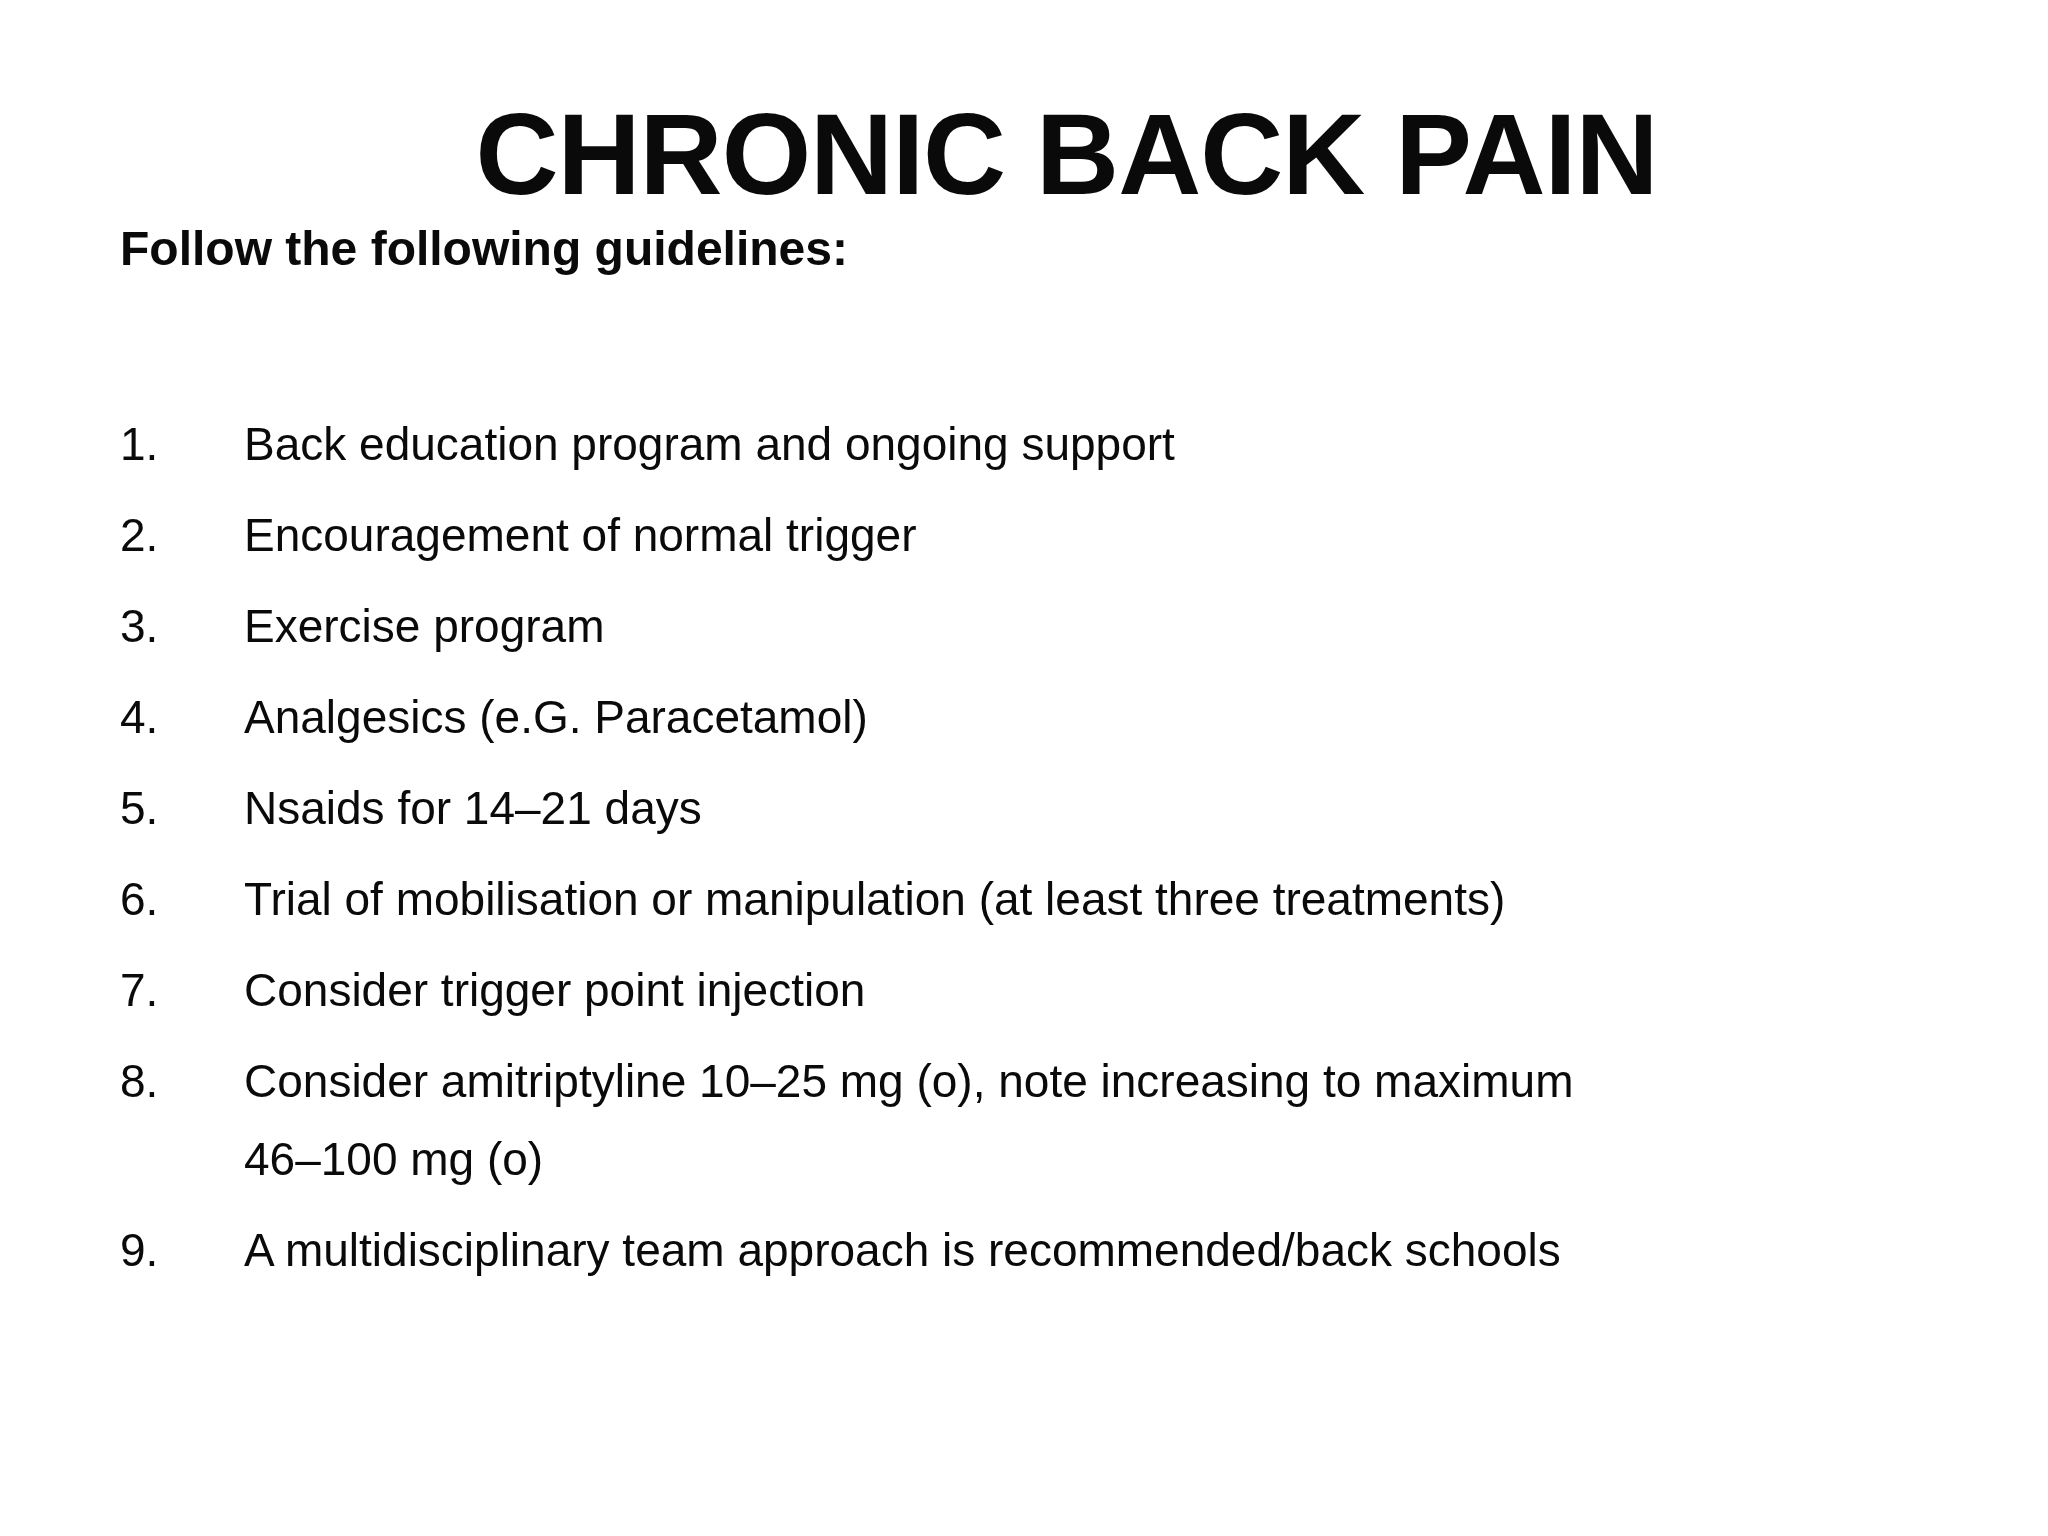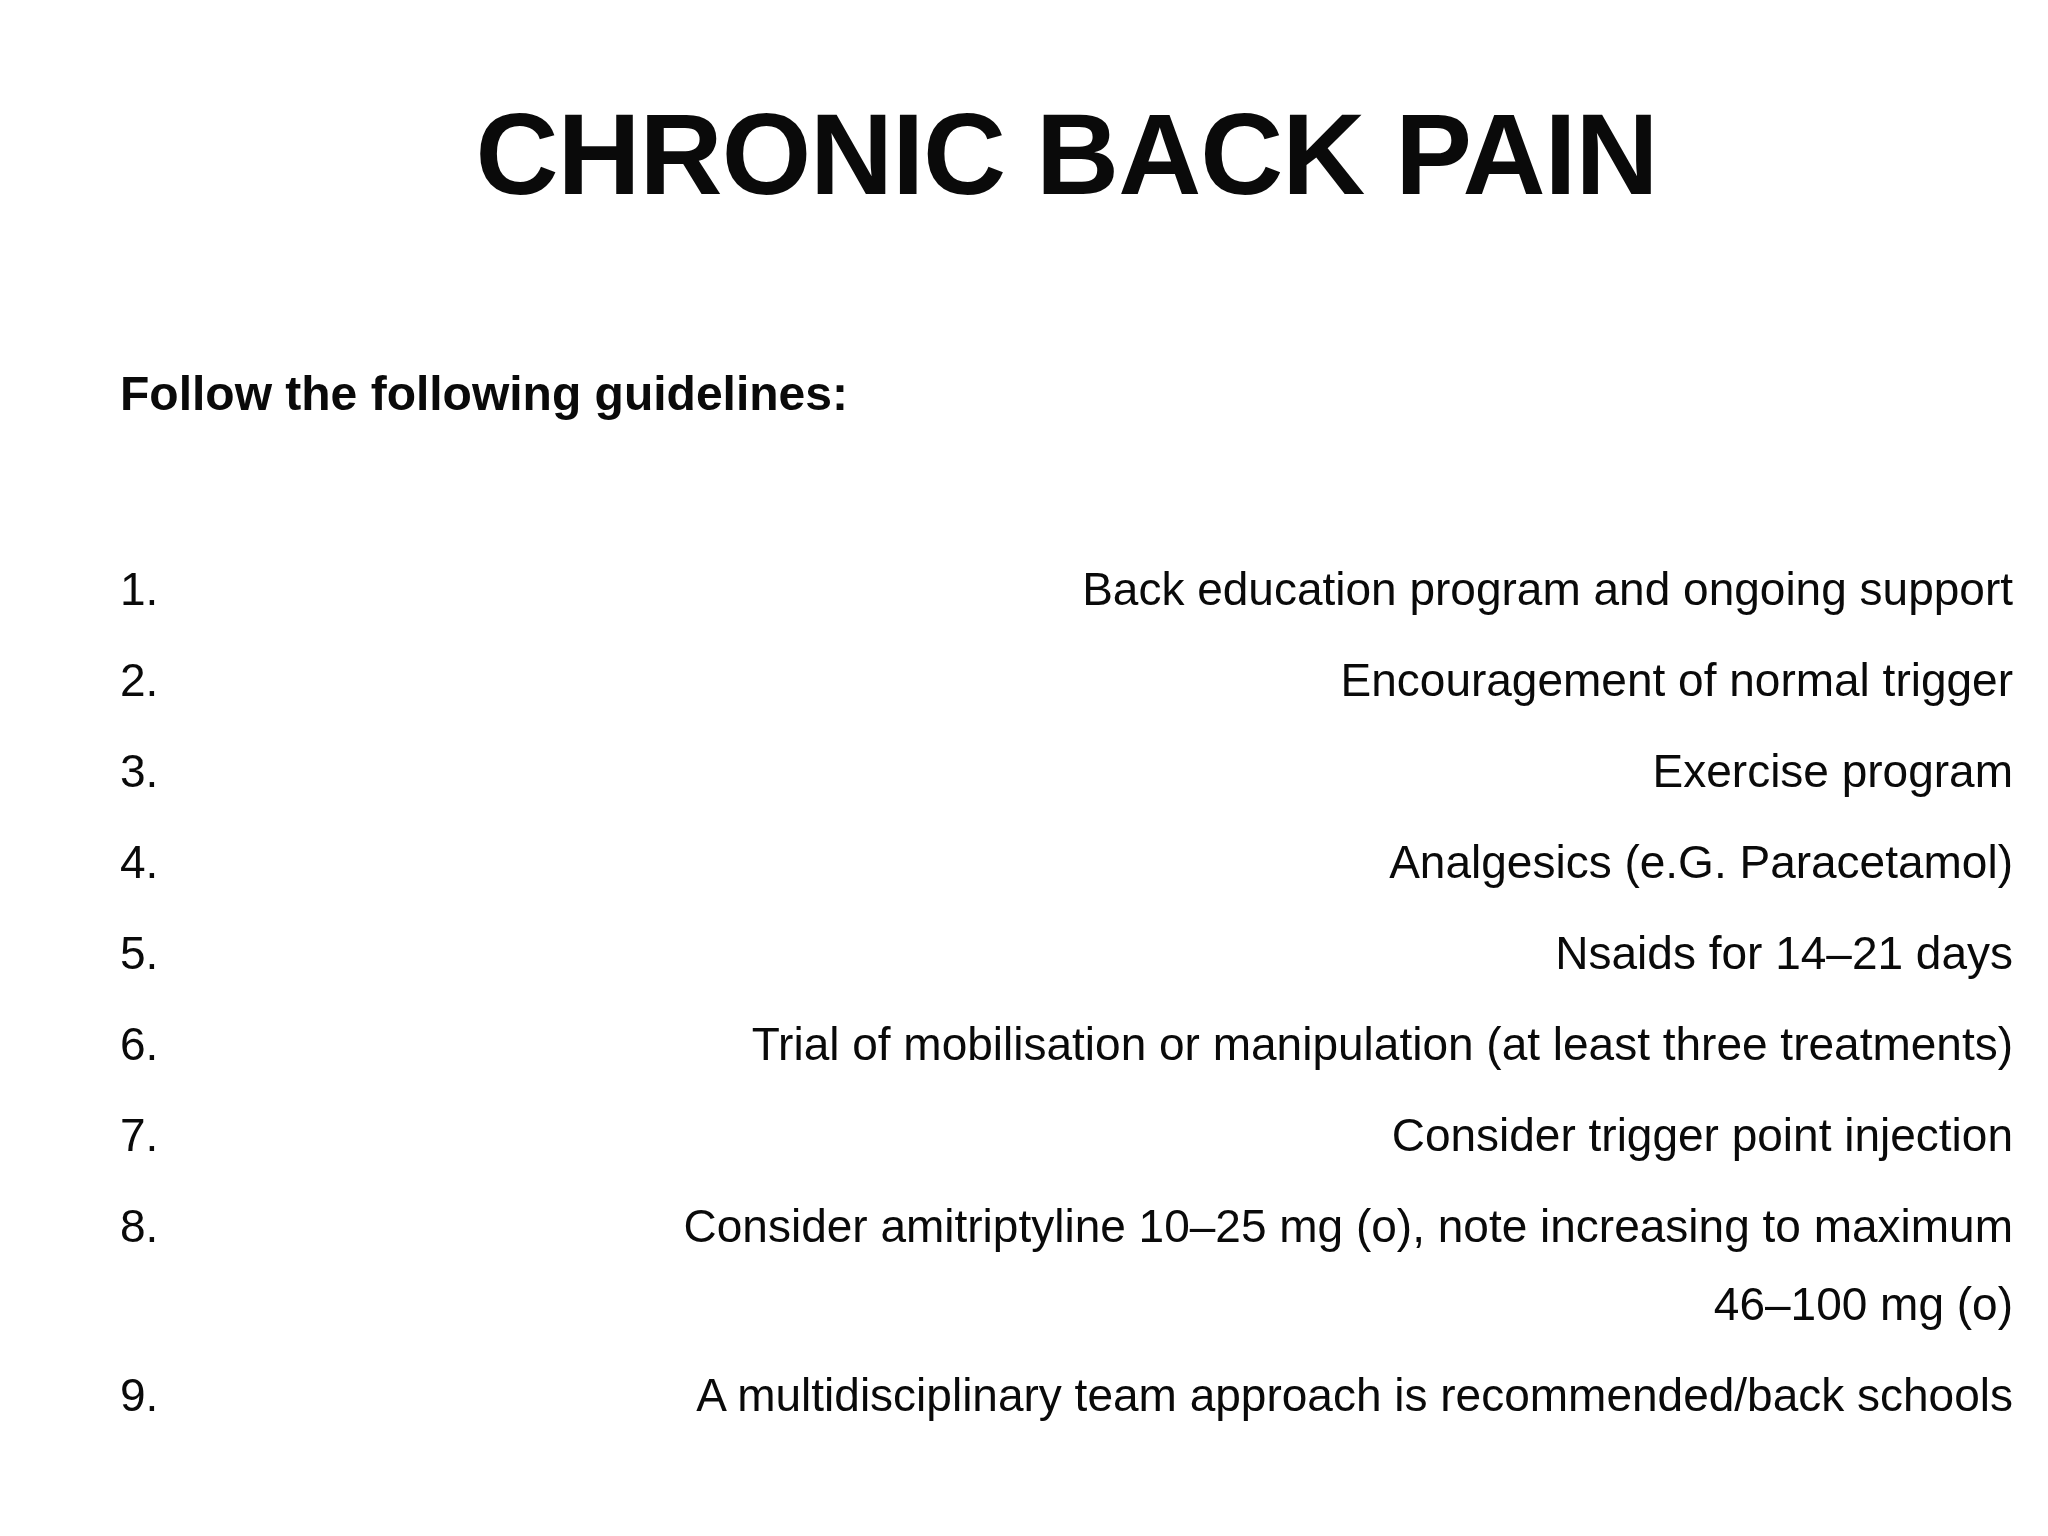--- a/index.html
+++ b/index.html
@@ -23,41 +23,39 @@
     text-align: center;
     line-height: 1.15;
     letter-spacing: -1px;
     padding-top: 88px;
     color: #0a0a0a;
   }
   .slide-subtitle {
     font-size: 48px;
     font-weight: 700;
     line-height: 58px;
-    margin-top: 145px;
     color: #0a0a0a;
   }
   .guidelines-list {
     margin-top: 127px;
     list-style: none;
   }
   .list-item {
     display: flex;
     align-items: flex-start;
     font-size: 46px;
     line-height: 78px;
     margin-bottom: 13px;
     color: #0a0a0a;
   }
   .list-item-number {
     flex: 0 0 124px;
   }
   .list-item-text {
     flex: 1 1 auto;
-    text-align: right;
   }
 </style>
 </head>
 <body style="background: rgb(255, 255, 255);">
 
 <div class="slide" style="background: rgb(255, 255, 255); color: rgb(10, 10, 10);">
   <h1 class="slide-title">CHRONIC BACK PAIN</h1>
 
   <p class="slide-subtitle">Follow the following guidelines:</p>
 

